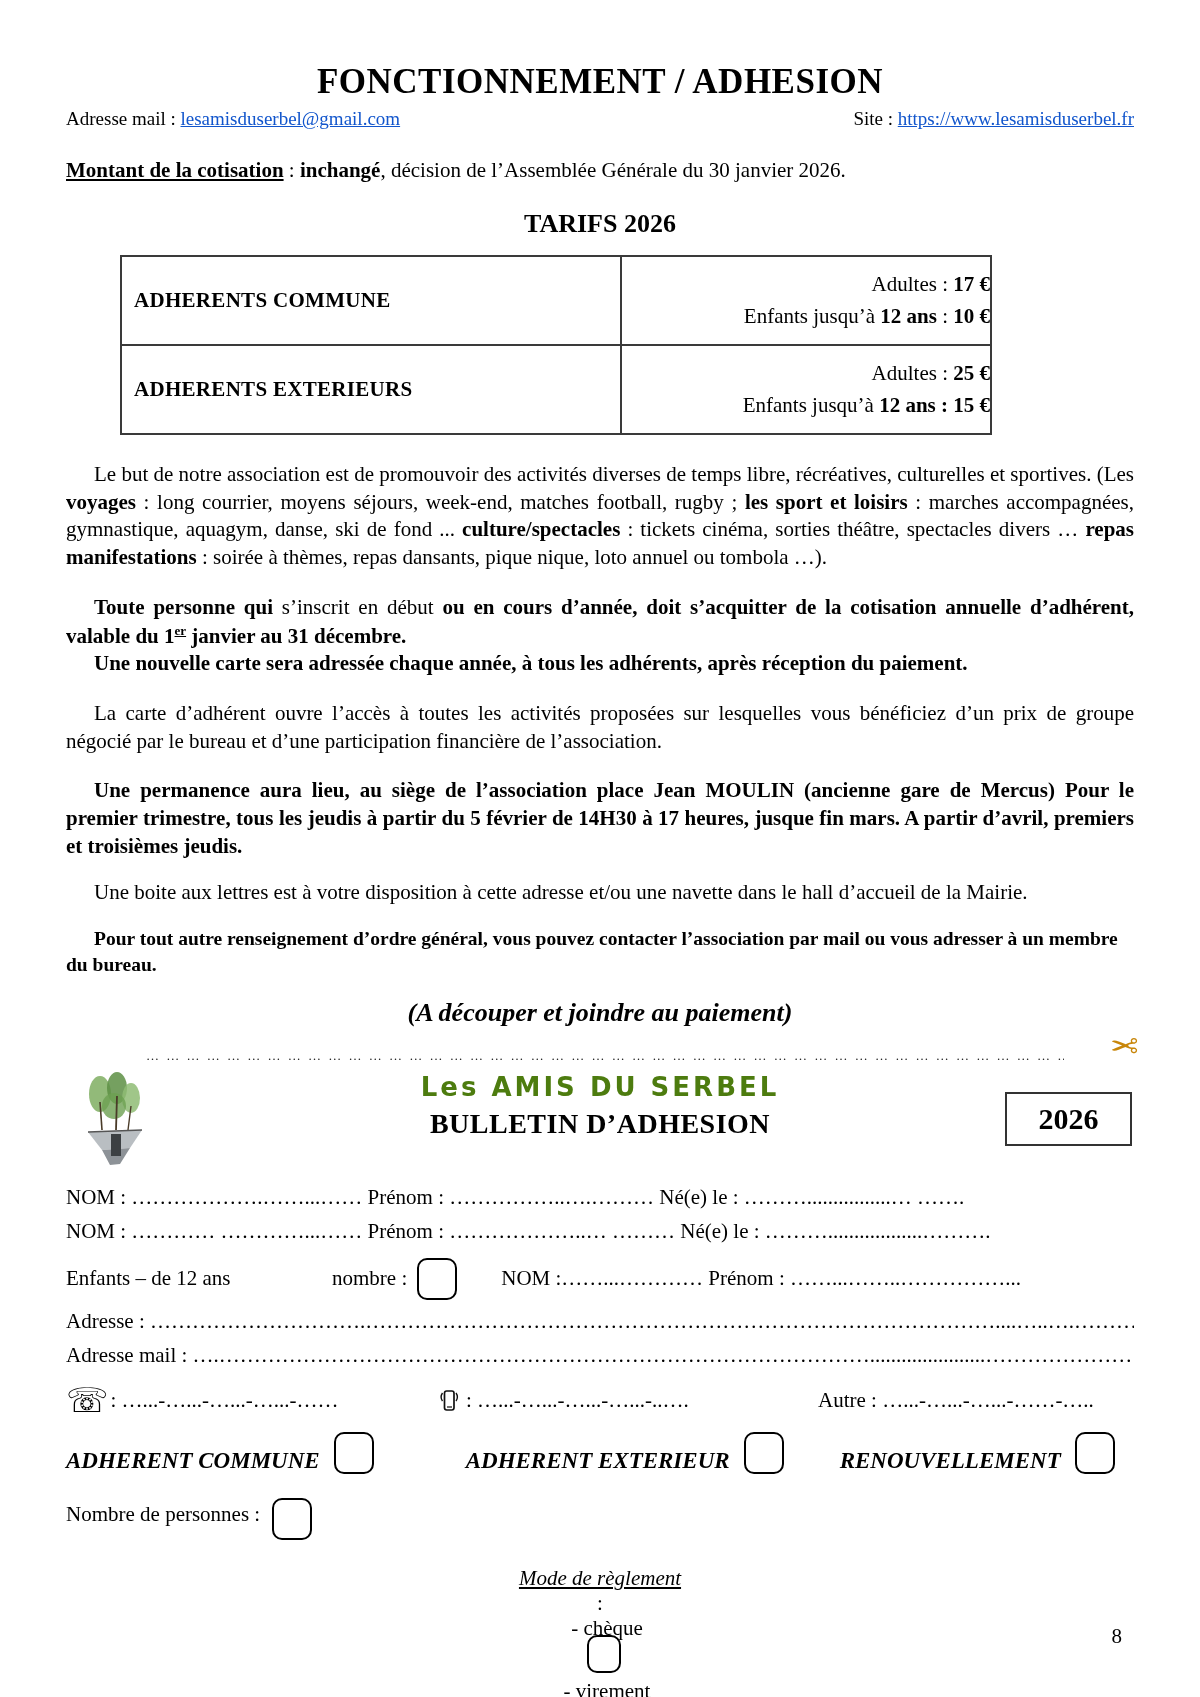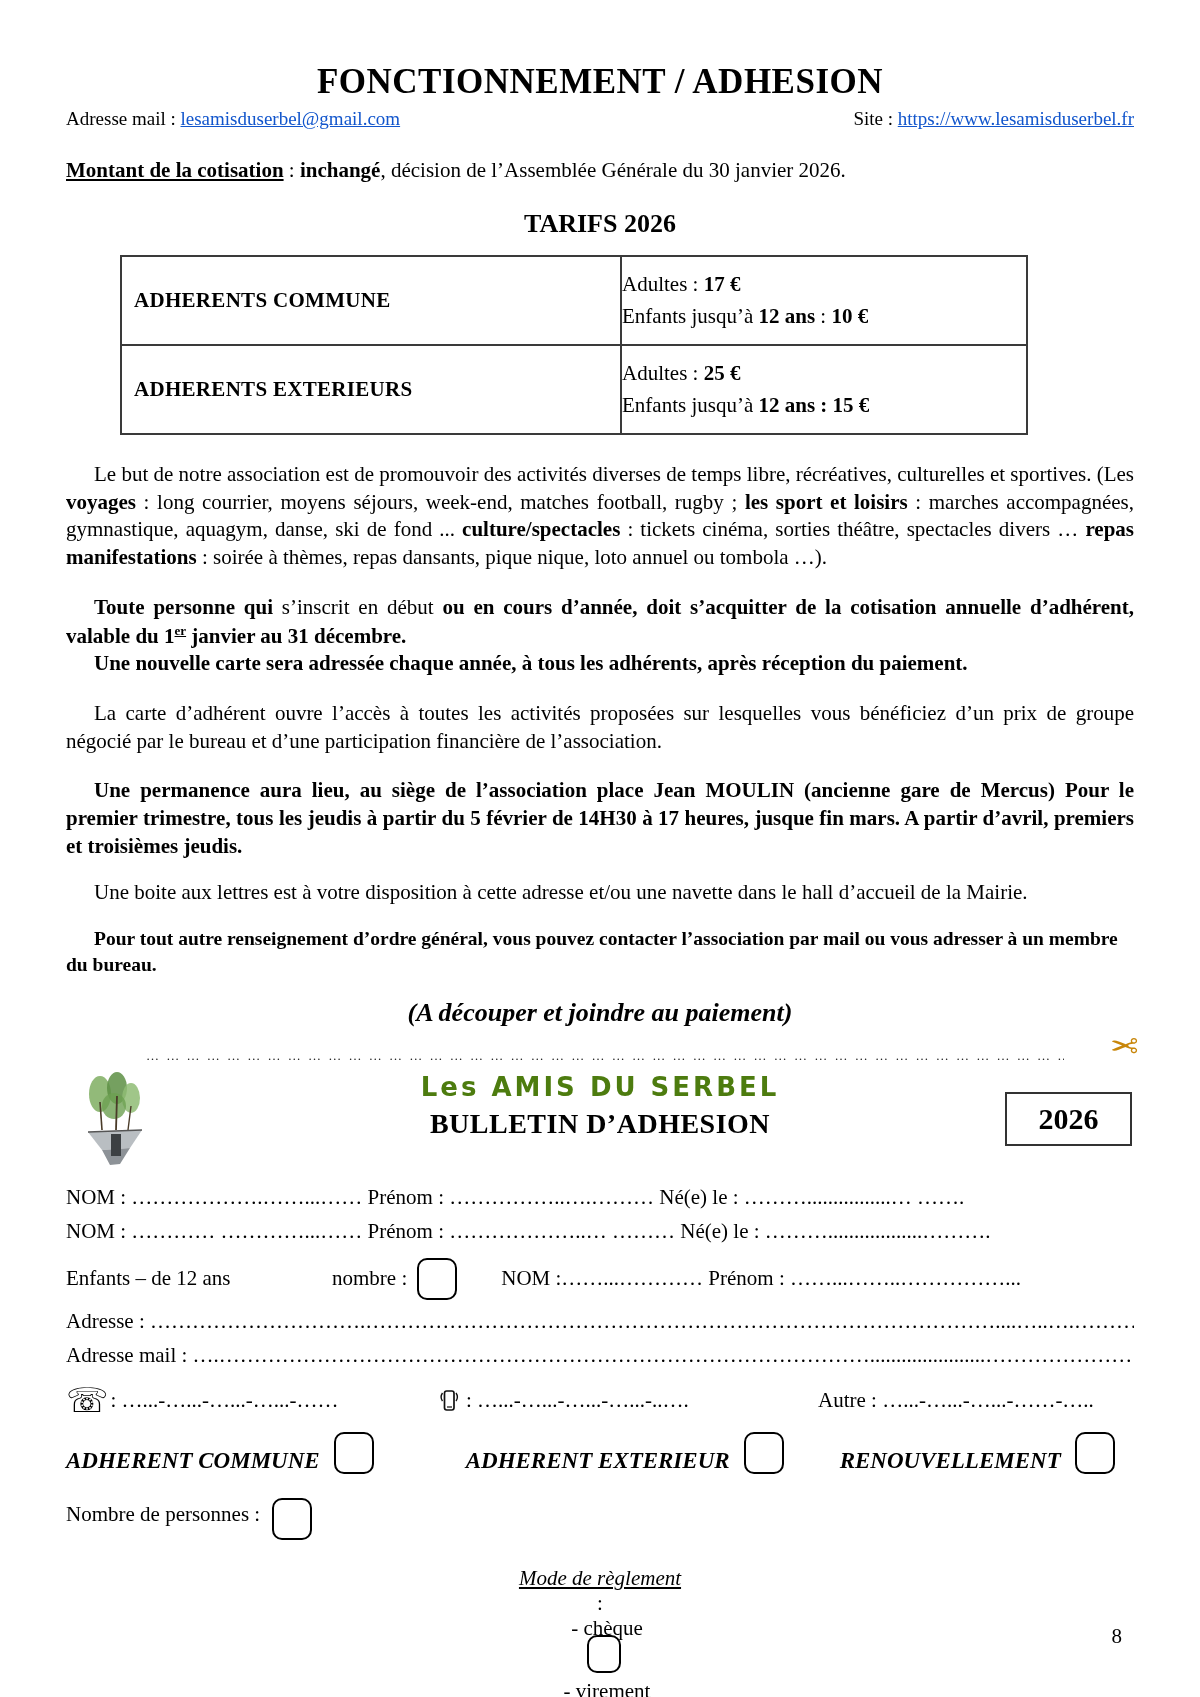--- a/index.html
+++ b/index.html
@@ -13,21 +13,21 @@
   
   .doc-title { text-align:center; font-size:35px; font-weight:bold; letter-spacing:.5px; }
   .links-row { display:flex; justify-content:space-between; gap:150px; margin-top:6px; font-size:19px; }
   .links-row a { color:#1155cc; text-decoration:underline; cursor:pointer; }
   .montant-line { margin-top:28px; font-size:21px; }
   
   .tarifs-title { text-align:center; font-weight:bold; font-size:26px; margin-top:26px; }
   table.tarifs { border-collapse:collapse; margin:16px 0 0 54px; }
   table.tarifs td { border:2px solid #3a3a3a; height:89px; font-size:21px; }
   td.cell-label { width:500px; padding-left:12px; font-weight:bold; font-size:20px; letter-spacing:.3px; }
-  td.cell-price { width:406px; text-align:left; line-height:1.5; }
+  td.cell-price { width:370px; text-align:right; line-height:1.5; }
   
   .para { font-size:21px; line-height:1.32; text-align:justify; }
   .indent { text-indent:28px; }
   .mt26{margin-top:26px}.mt22{margin-top:22px}.mt20{margin-top:20px}.mt18{margin-top:18px}
   .para.small { font-size:19.5px; text-align:left; }
   .cut-note { margin-top:20px; text-align:center; font-size:26px; font-weight:bold; font-style:italic; }
   
   .cut-line { position:relative; margin-top:4px; height:34px; }
   .cut-dots { position:absolute; left:80px; right:70px; top:16px; font-size:13px; letter-spacing:2px;
               white-space:nowrap; overflow:hidden; color:#222; }

